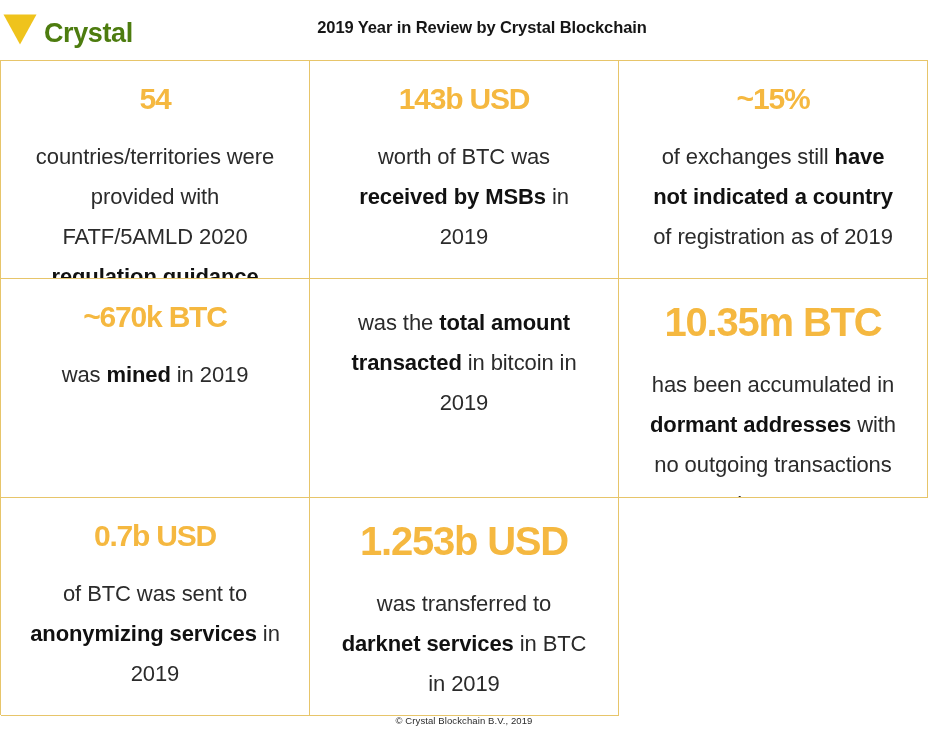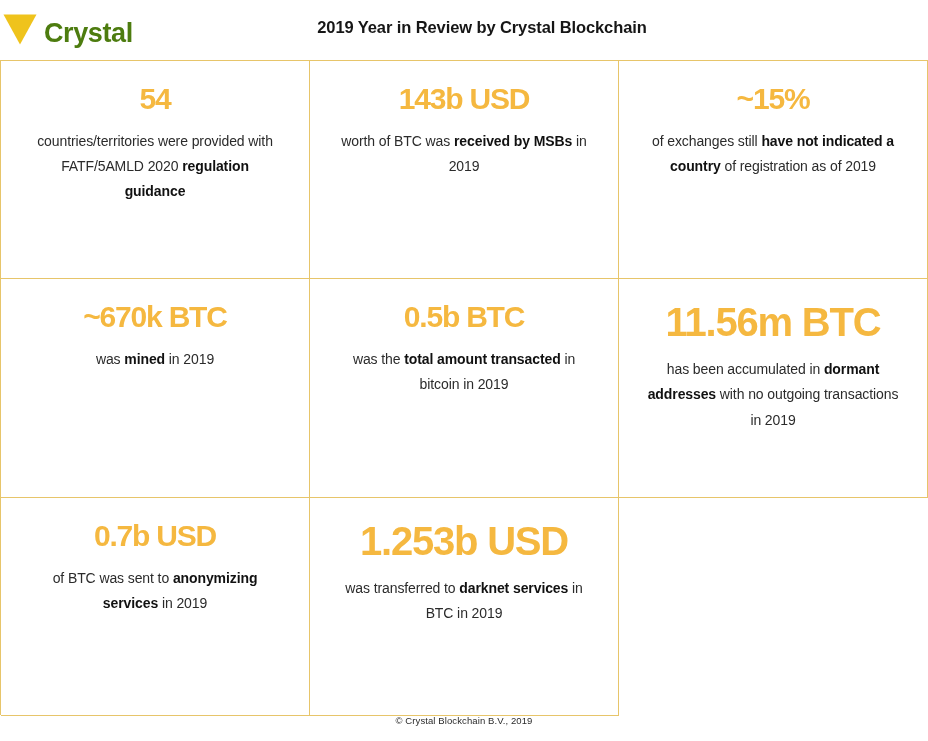--- a/index.html
+++ b/index.html
@@ -122,26 +122,27 @@
     white-space: nowrap;
     margin-top: 6px;
     margin-bottom: 14px;
   }
 
   .stat-value.size-sm {
     font-size: 40px;
   }
 
   .stat-desc {
-    font-size: 14px;
+    font-size: 22px;
     line-height: 1.82;
     color: #2b2b2b;
     text-align: center;
     max-width: 252px;
     letter-spacing: -0.1px;
+    margin-top: 8px;
   }
 
   .stat-desc b {
     color: #111111;
     font-weight: bold;
   }
 
   
   .footer {
     flex: 0 0 26px;
@@ -190,26 +191,25 @@
       <div class="stat-value">~15%</div>
       <div class="stat-desc">of exchanges still <b>have not indicated a country</b> of registration as of 2019</div>
     </div>
 
     <div class="stat-cell">
       <div class="stat-value">~670k BTC</div>
       <div class="stat-desc">was <b>mined</b> in 2019</div>
     </div>
 
     <div class="stat-cell">
-      <div class="stat-value">0.5b BTC</div>
       <div class="stat-desc">was the <b>total amount transacted</b> in bitcoin in 2019</div>
     </div>
 
     <div class="stat-cell">
-      <div class="stat-value size-sm">11.56m BTC</div>
+      <div class="stat-value size-sm">10.35m BTC</div>
       <div class="stat-desc">has been accumulated in <b>dormant addresses</b> with no outgoing transactions in 2019</div>
     </div>
 
     <div class="stat-cell">
       <div class="stat-value">0.7b USD</div>
       <div class="stat-desc">of BTC was sent to <b>anonymizing services</b> in 2019</div>
     </div>
 
     <div class="stat-cell">
       <div class="stat-value size-sm">1.253b USD</div>

